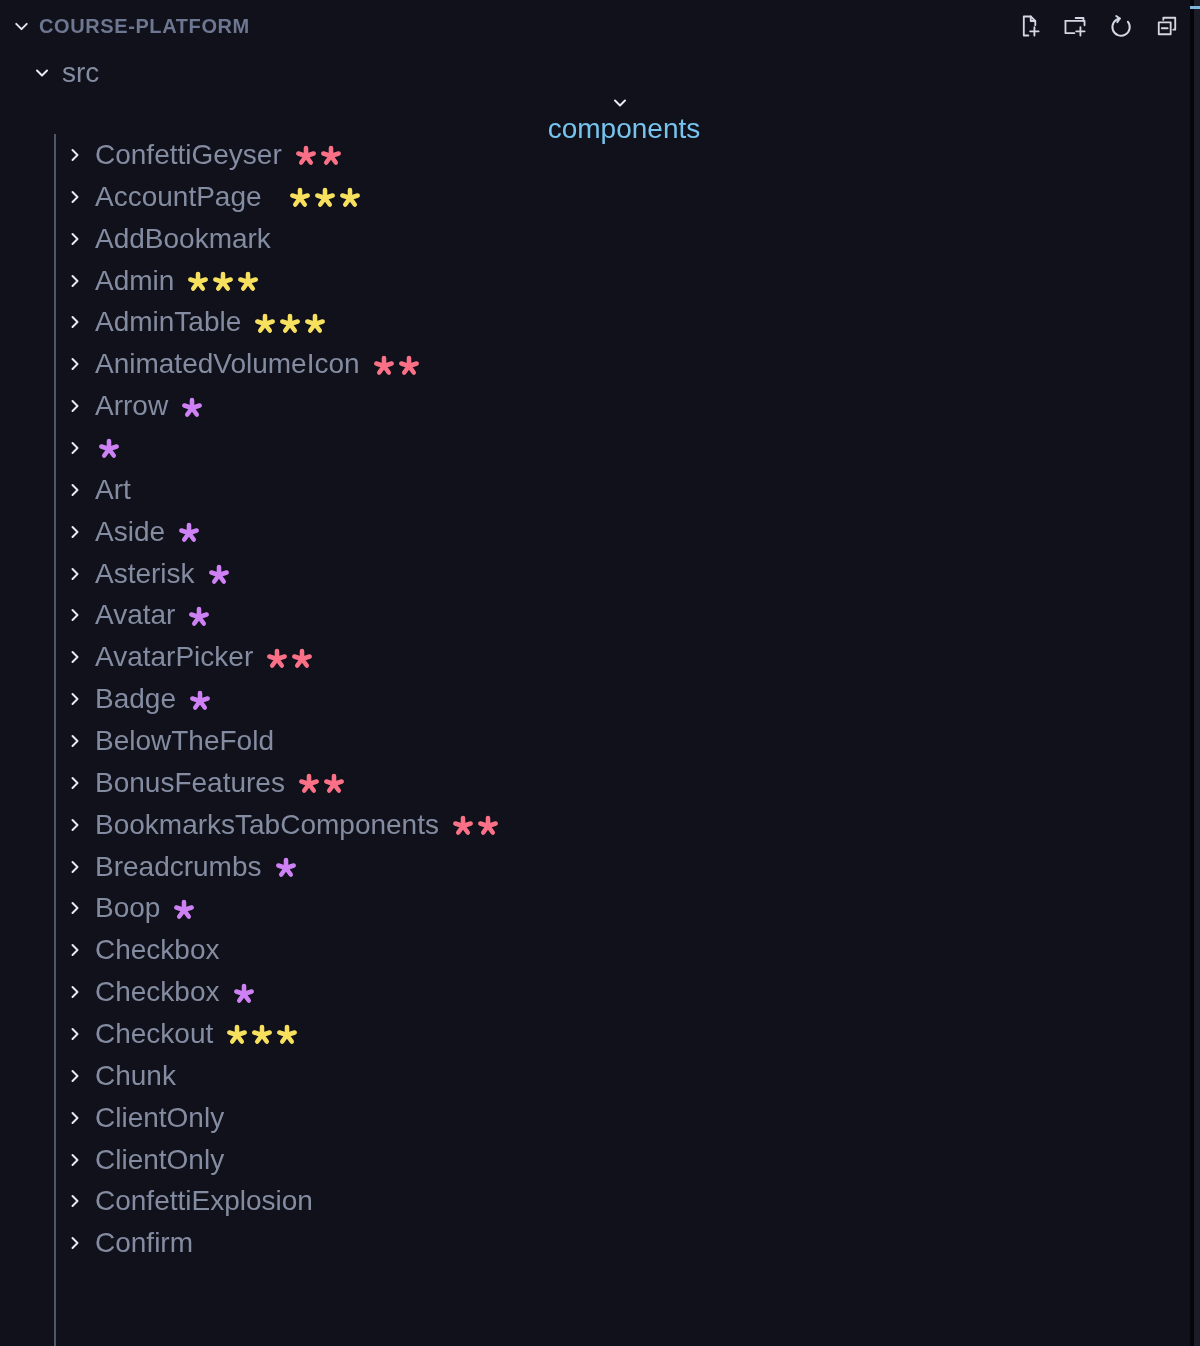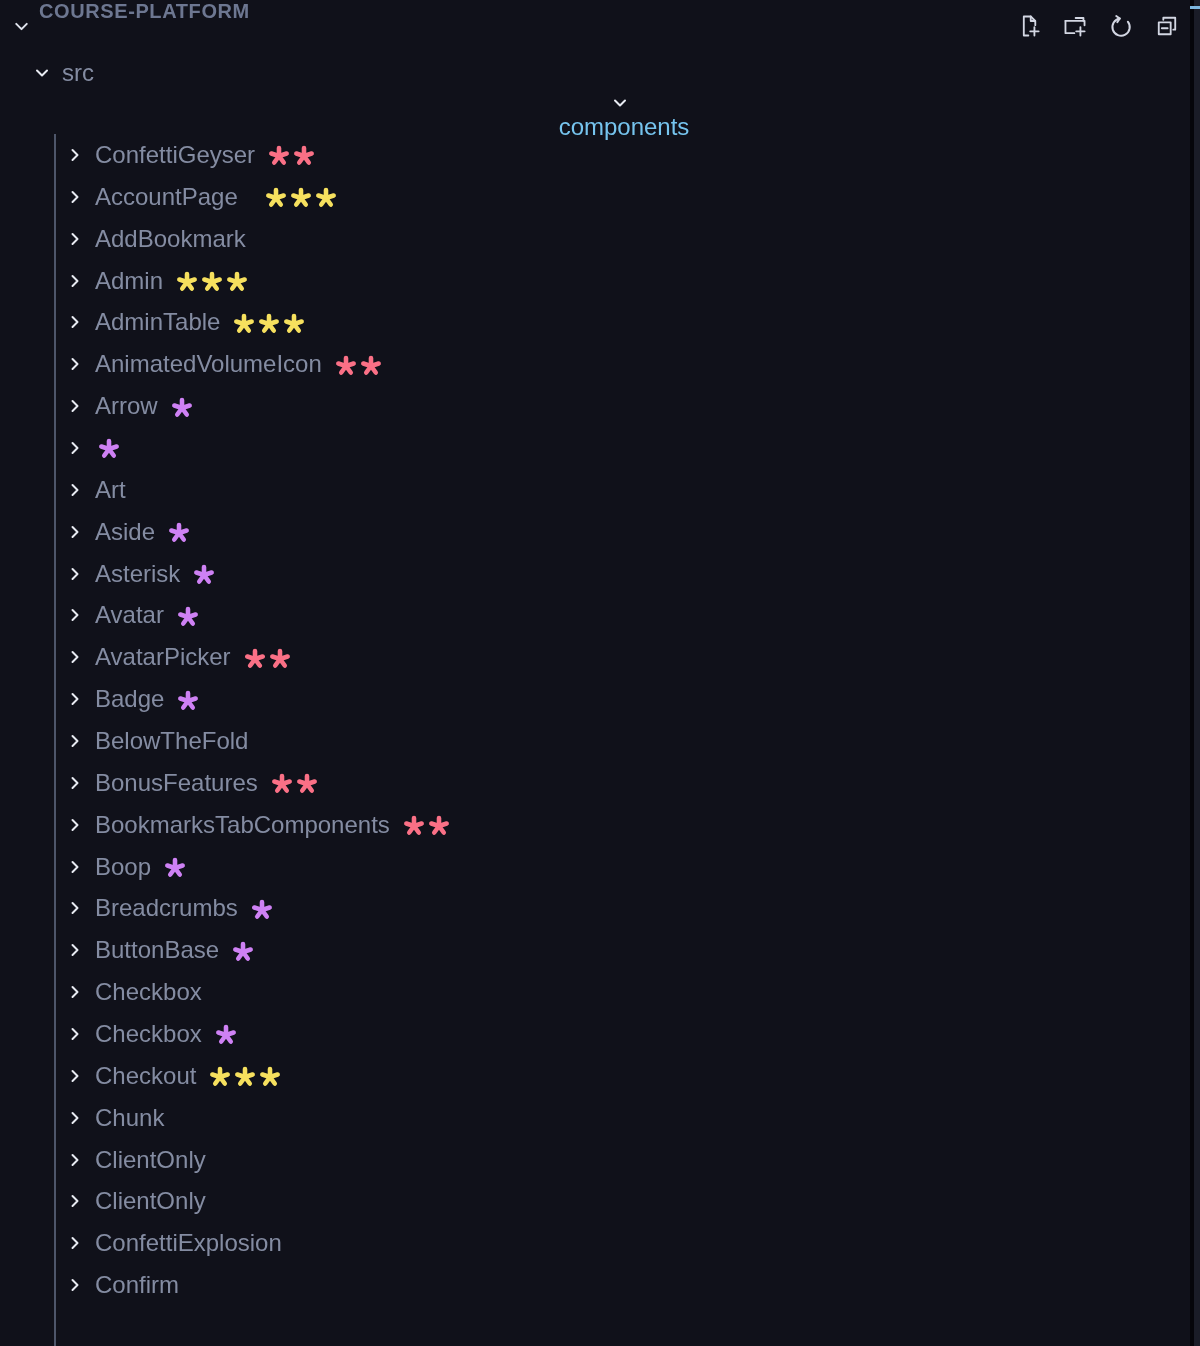--- a/index.html
+++ b/index.html
@@ -7,41 +7,41 @@
   body {
     background:#10111a;
     font-family:"Liberation Sans", sans-serif;
     position:relative;
     -webkit-font-smoothing:antialiased;
   }
   .explorer { position:absolute; inset:0 10px 0 0; }
 
   
   .section-header {
-    display:flex; 
+    display:flex; align-items:center;
     height:52px; padding:0 8px 0 10px;
   }
   .section-title {
     color:#6d7791; font-size:20px; font-weight:bold;
     letter-spacing:0.6px; margin-left:7px;
   }
   .twisty { display:inline-flex; align-items:center; justify-content:center; width:22px; flex:0 0 auto; }
   .toolbar { margin-left:auto; display:flex; align-items:center; gap:19px; padding-right:2px; }
   .icon-btn {
     width:27px; height:27px; display:flex; align-items:center; justify-content:center;
     background:none; border:none; cursor:pointer; color:#d3d7e3;
   }
   .icon-btn svg { display:block; }
 
   
   .tree { position:absolute; top:52px; left:0; right:0; bottom:0; }
   .row { display:flex; align-items:center; height:41px; cursor:pointer; }
   .row-src { padding-left:31px; }
   .row-components { padding-left:49px;flex-direction:column; }
-  .tree-label { font-size:24px; color:#848ca2; margin-left:9px; white-space:nowrap; }
+  .tree-label { font-size:28px; color:#848ca2; margin-left:9px; white-space:nowrap; }
   .row-components .tree-label { color:#76c4ee; }
 
   .items { position:relative; }
   .indent-guide {
     position:absolute; left:54px; top:0; bottom:-1212px;
     width:2px; background:#4e566a; height:1213px;
   }
   .item-row { display:flex; align-items:center; height:41.86px; padding-left:65px; cursor:pointer; }
   .item-row .chev { display:inline-flex; align-items:center; width:20px; flex:0 0 auto; }
   .item-row .tree-label { margin-left:10px; }
@@ -482,67 +482,50 @@
             </svg>
           </span>
   </div>
 
   <div class="item-row">
     <span class="chev">
       <svg width="20" height="20" viewBox="0 0 24 24" fill="none" stroke="#e8ebf2" stroke-width="2.4" stroke-linecap="round" stroke-linejoin="round">
               <polyline points="9 6 15 12 9 18"></polyline>
             </svg>
     </span>
+    <span class="tree-label">Breadcrumbs</span>
+    <span class="stars">
+            <svg width="22" height="22" viewBox="0 0 24 24">
+              <line x1="12" y1="12" x2="12" y2="3.2" stroke="#ce81f4" stroke-width="5" stroke-linecap="round"></line>
+              <line x1="12" y1="12" x2="3.63" y2="9.28" stroke="#ce81f4" stroke-width="5" stroke-linecap="round"></line>
+              <line x1="12" y1="12" x2="6.83" y2="19.12" stroke="#ce81f4" stroke-width="5" stroke-linecap="round"></line>
+              <line x1="12" y1="12" x2="17.17" y2="19.12" stroke="#ce81f4" stroke-width="5" stroke-linecap="round"></line>
+              <line x1="12" y1="12" x2="20.37" y2="9.28" stroke="#ce81f4" stroke-width="5" stroke-linecap="round"></line>
+            </svg>
+          </span>
+  </div>
+
+  <div class="item-row">
+    <span class="chev">
+      <svg width="20" height="20" viewBox="0 0 24 24" fill="none" stroke="#e8ebf2" stroke-width="2.4" stroke-linecap="round" stroke-linejoin="round">
+              <polyline points="9 6 15 12 9 18"></polyline>
+            </svg>
+    </span>
     <span class="tree-label">Boop</span>
     <span class="stars">
             <svg width="22" height="22" viewBox="0 0 24 24">
               <line x1="12" y1="12" x2="12" y2="3.2" stroke="#ce81f4" stroke-width="5" stroke-linecap="round"></line>
               <line x1="12" y1="12" x2="3.63" y2="9.28" stroke="#ce81f4" stroke-width="5" stroke-linecap="round"></line>
               <line x1="12" y1="12" x2="6.83" y2="19.12" stroke="#ce81f4" stroke-width="5" stroke-linecap="round"></line>
               <line x1="12" y1="12" x2="17.17" y2="19.12" stroke="#ce81f4" stroke-width="5" stroke-linecap="round"></line>
               <line x1="12" y1="12" x2="20.37" y2="9.28" stroke="#ce81f4" stroke-width="5" stroke-linecap="round"></line>
             </svg>
           </span>
   </div>
 
-  <div class="item-row">
-    <span class="chev">
-      <svg width="20" height="20" viewBox="0 0 24 24" fill="none" stroke="#e8ebf2" stroke-width="2.4" stroke-linecap="round" stroke-linejoin="round">
-              <polyline points="9 6 15 12 9 18"></polyline>
-            </svg>
-    </span>
-    <span class="tree-label">Breadcrumbs</span>
-    <span class="stars">
-            <svg width="22" height="22" viewBox="0 0 24 24">
-              <line x1="12" y1="12" x2="12" y2="3.2" stroke="#ce81f4" stroke-width="5" stroke-linecap="round"></line>
-              <line x1="12" y1="12" x2="3.63" y2="9.28" stroke="#ce81f4" stroke-width="5" stroke-linecap="round"></line>
-              <line x1="12" y1="12" x2="6.83" y2="19.12" stroke="#ce81f4" stroke-width="5" stroke-linecap="round"></line>
-              <line x1="12" y1="12" x2="17.17" y2="19.12" stroke="#ce81f4" stroke-width="5" stroke-linecap="round"></line>
-              <line x1="12" y1="12" x2="20.37" y2="9.28" stroke="#ce81f4" stroke-width="5" stroke-linecap="round"></line>
-            </svg>
-          </span>
-  </div>
-
-  <div class="item-row">
-    <span class="chev">
-      <svg width="20" height="20" viewBox="0 0 24 24" fill="none" stroke="#e8ebf2" stroke-width="2.4" stroke-linecap="round" stroke-linejoin="round">
-              <polyline points="9 6 15 12 9 18"></polyline>
-            </svg>
-    </span>
-    <span class="tree-label">ButtonBase</span>
-    <span class="stars">
-            <svg width="22" height="22" viewBox="0 0 24 24">
-              <line x1="12" y1="12" x2="12" y2="3.2" stroke="#ce81f4" stroke-width="5" stroke-linecap="round"></line>
-              <line x1="12" y1="12" x2="3.63" y2="9.28" stroke="#ce81f4" stroke-width="5" stroke-linecap="round"></line>
-              <line x1="12" y1="12" x2="6.83" y2="19.12" stroke="#ce81f4" stroke-width="5" stroke-linecap="round"></line>
-              <line x1="12" y1="12" x2="17.17" y2="19.12" stroke="#ce81f4" stroke-width="5" stroke-linecap="round"></line>
-              <line x1="12" y1="12" x2="20.37" y2="9.28" stroke="#ce81f4" stroke-width="5" stroke-linecap="round"></line>
-            </svg>
-          </span>
-  </div>
 
   <div class="item-row">
     <span class="chev">
       <svg width="20" height="20" viewBox="0 0 24 24" fill="none" stroke="#e8ebf2" stroke-width="2.4" stroke-linecap="round" stroke-linejoin="round">
               <polyline points="9 6 15 12 9 18"></polyline>
             </svg>
     </span>
     <span class="tree-label">Checkbox</span>
 
   </div>

